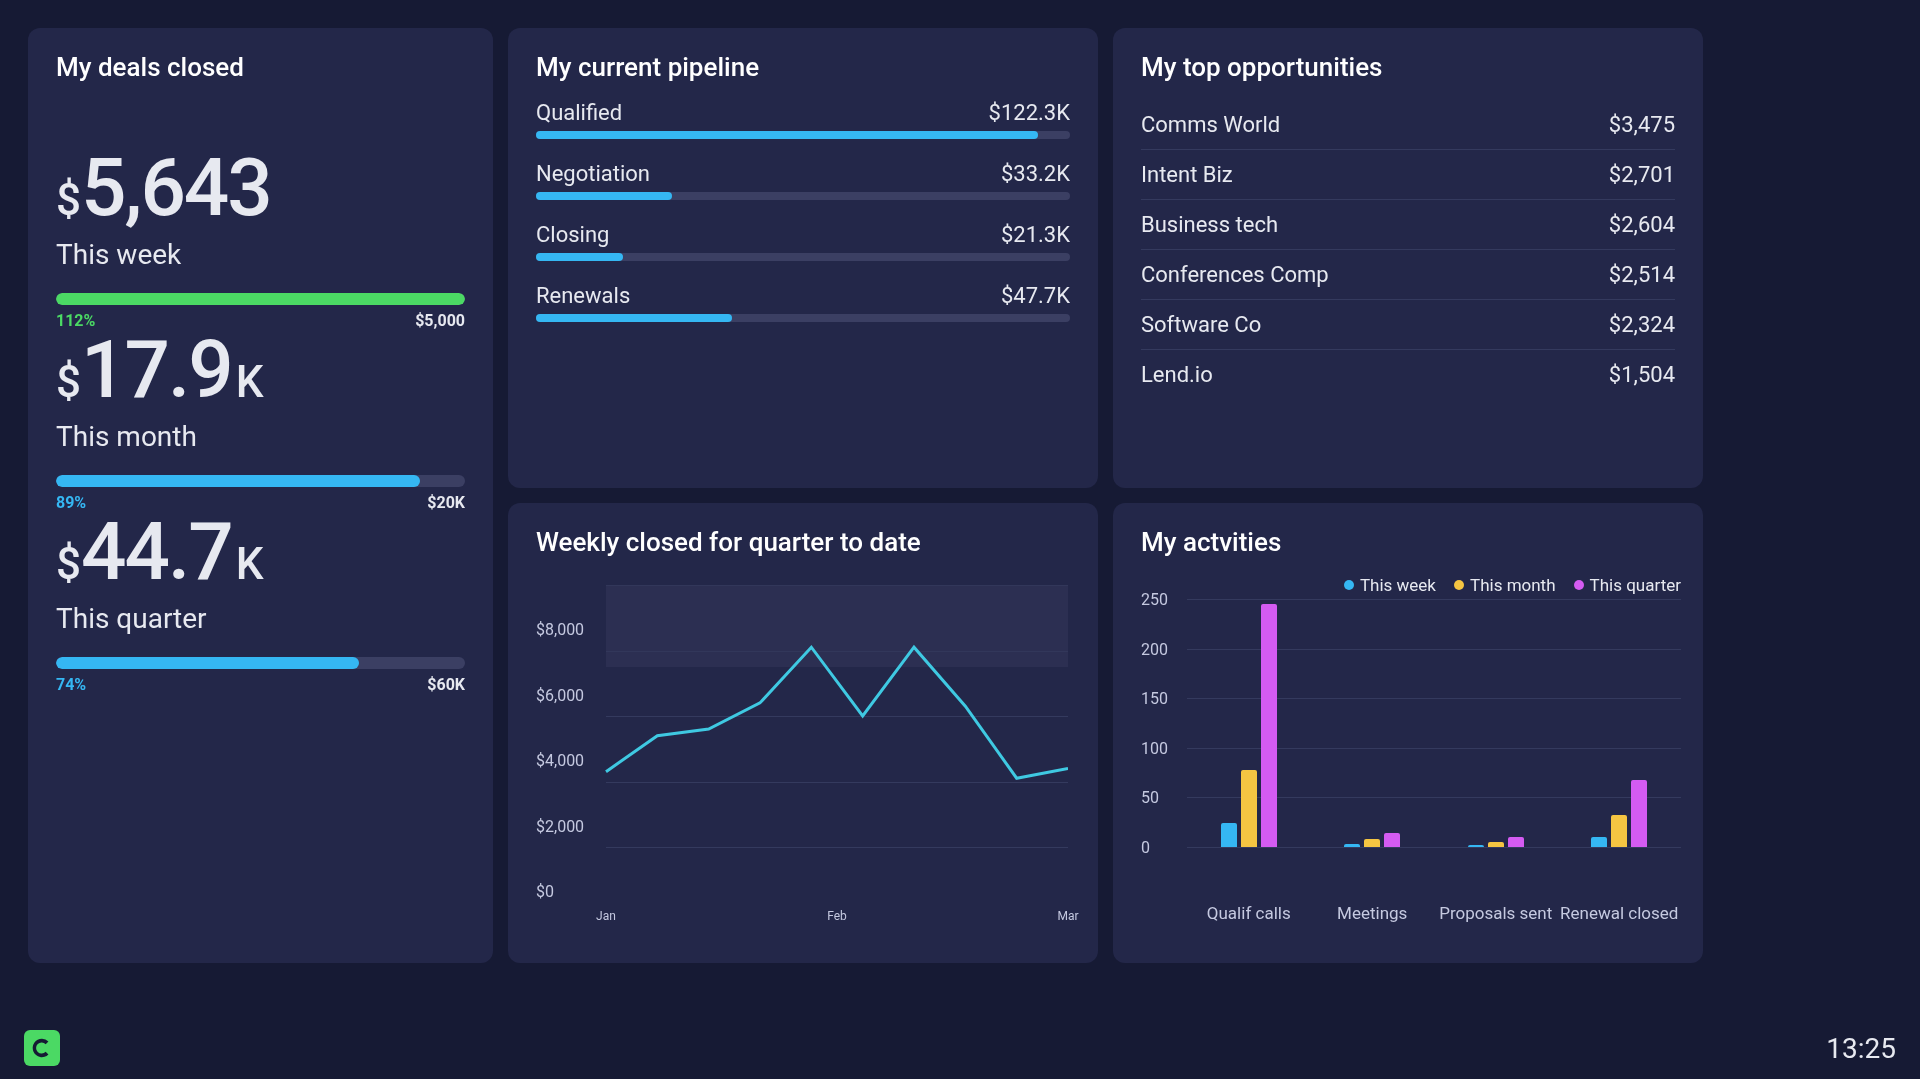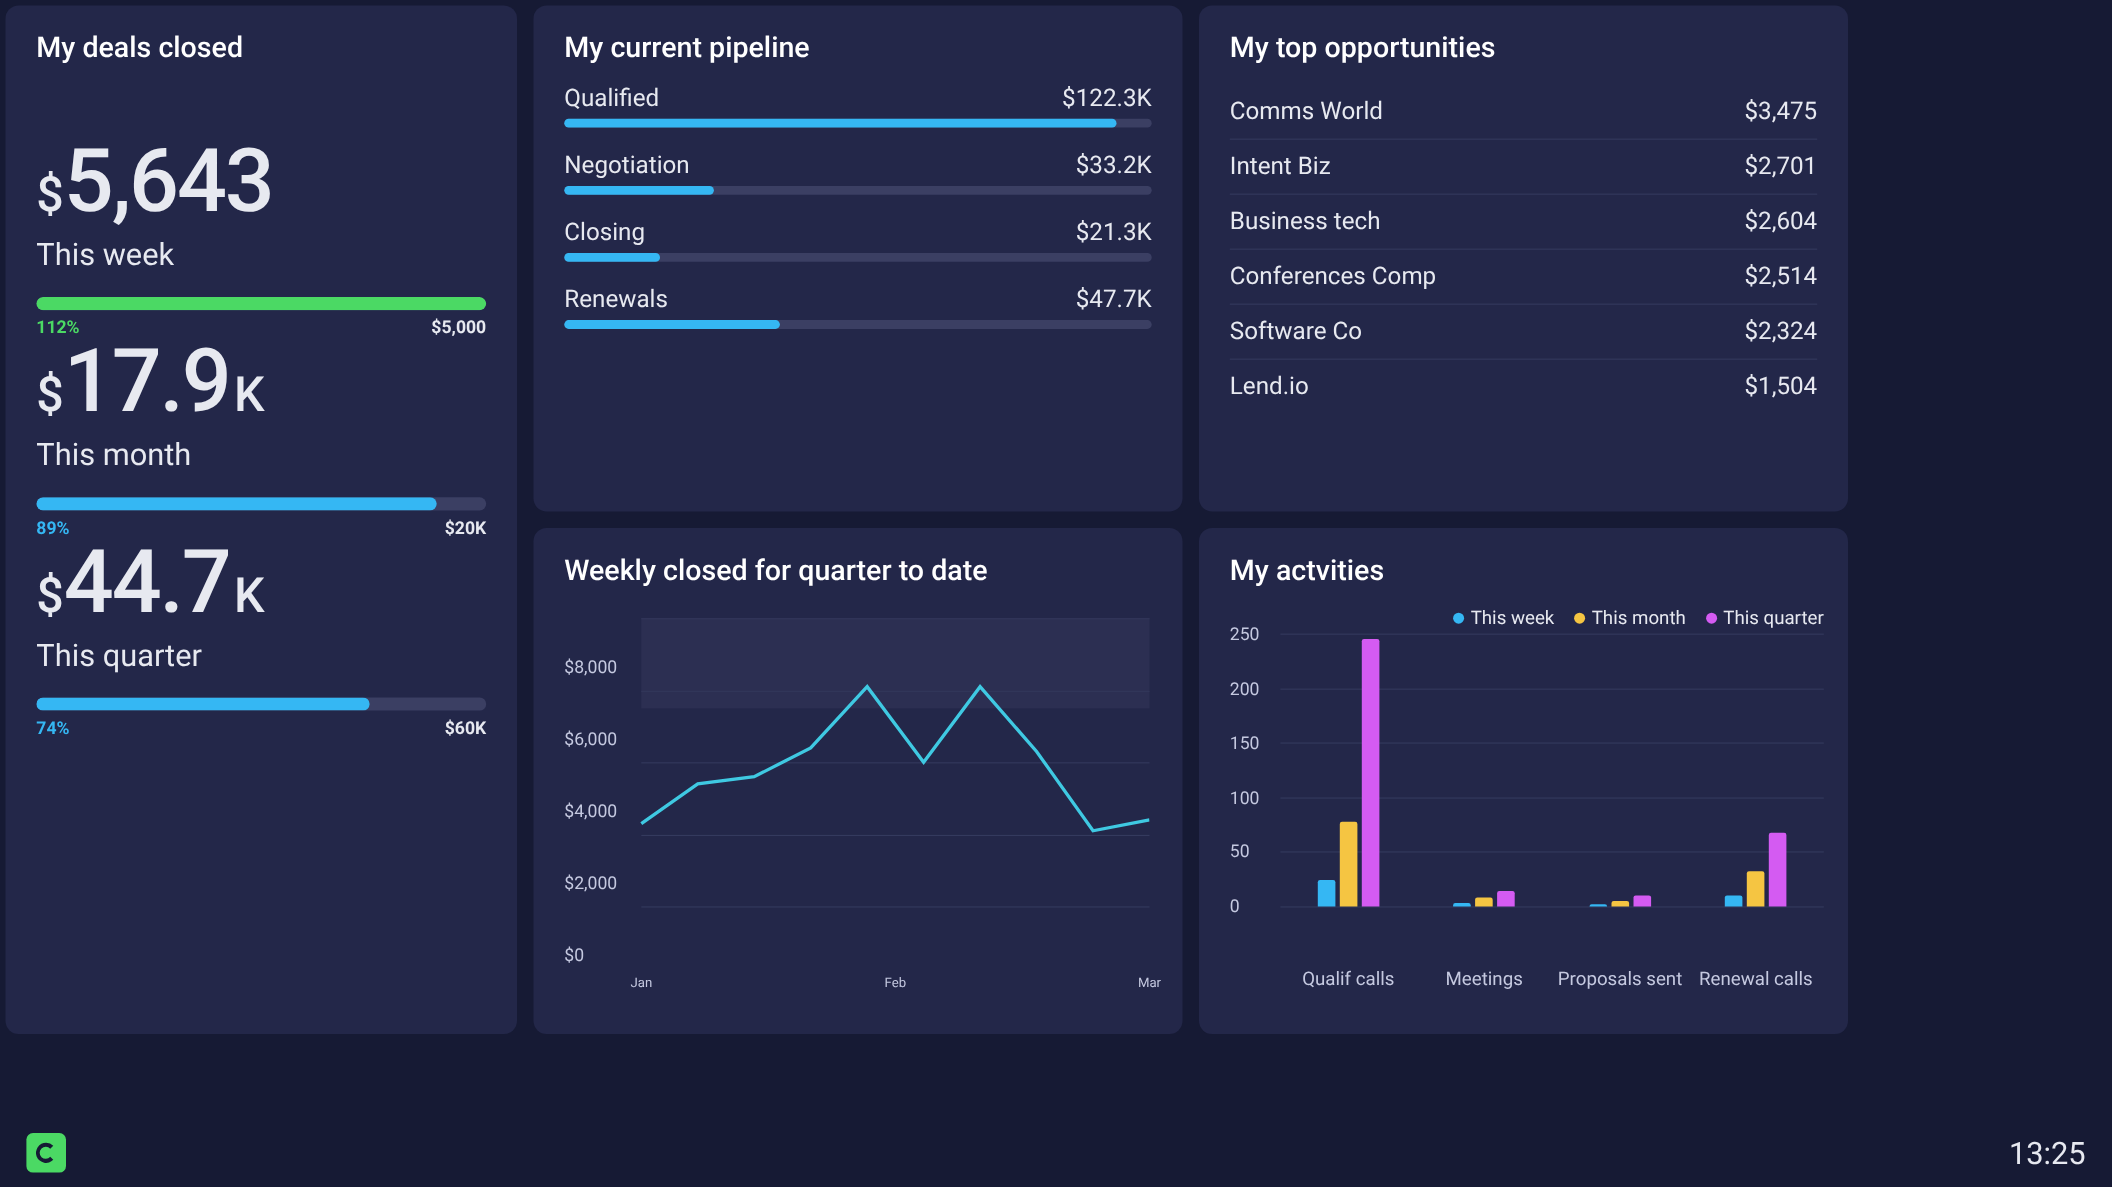--- a/index.html
+++ b/index.html
@@ -9,21 +9,21 @@
   color:#e7e9f0;
   width:1920px; height:1079px;
   overflow:hidden;
   position:relative;
 }
 .wrap {
   display:grid;
   grid-template-columns: 465px 590px 590px;
   grid-template-rows: 460px 460px;
   gap:15px;
-  padding:5px;
+  padding:28px;
 }
 .card {
   background:#232749;
   border-radius:12px;
   padding:24px 28px;
 }
 .card-title { font-size:26px; font-weight:500; color:#fff; margin-bottom:18px; }
 
 
 .deals { grid-row:1 / span 2; display:flex; flex-direction:column; gap:48px; }
@@ -250,21 +250,21 @@
         <div class="bar" style="left: 99.75px; height: 77.376px; background: rgb(245, 197, 66);"></div>
         <div class="bar" style="left: 119.75px; height: 243.04px; background: rgb(212, 91, 242);"></div>
         <div class="act-xlab" style="left: 231.25px;">Meetings</div>
         <div class="bar" style="left: 203.25px; height: 2.976px; background: rgb(53, 183, 243);"></div>
         <div class="bar" style="left: 223.25px; height: 7.936px; background: rgb(245, 197, 66);"></div>
         <div class="bar" style="left: 243.25px; height: 13.888px; background: rgb(212, 91, 242);"></div>
         <div class="act-xlab" style="left: 354.75px;">Proposals sent</div>
         <div class="bar" style="left: 326.75px; height: 1.984px; background: rgb(53, 183, 243);"></div>
         <div class="bar" style="left: 346.75px; height: 4.96px; background: rgb(245, 197, 66);"></div>
         <div class="bar" style="left: 366.75px; height: 9.92px; background: rgb(212, 91, 242);"></div>
-        <div class="act-xlab" style="left: 478.25px;">Renewal calls</div>
+        <div class="act-xlab" style="left: 478.25px;">Renewal closed</div>
         <div class="bar" style="left: 450.25px; height: 9.92px; background: rgb(53, 183, 243);"></div>
         <div class="bar" style="left: 470.25px; height: 31.744px; background: rgb(245, 197, 66);"></div>
         <div class="bar" style="left: 490.25px; height: 67.456px; background: rgb(212, 91, 242);"></div>
       </div>
   </div>
 
 </div>
 
 <div class="footer">
   <div class="logo">

